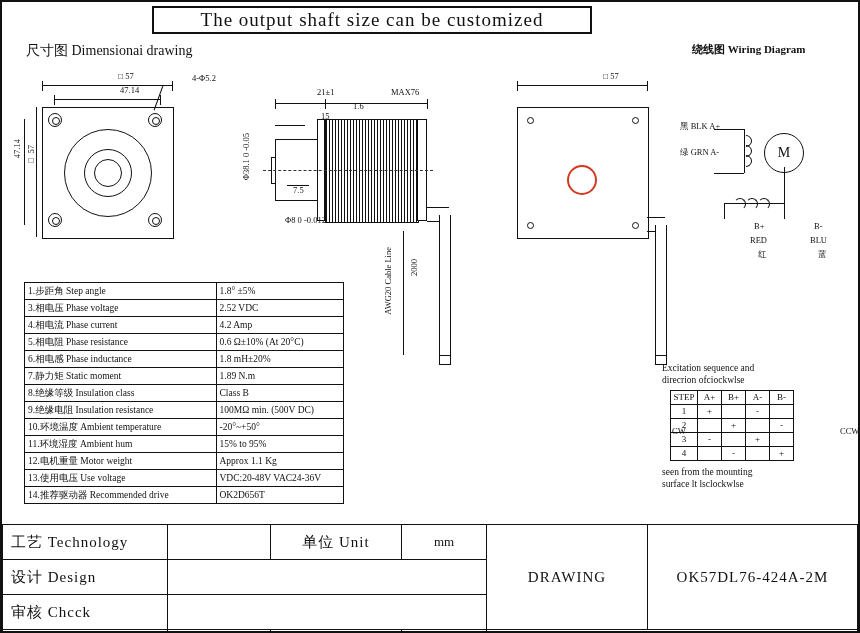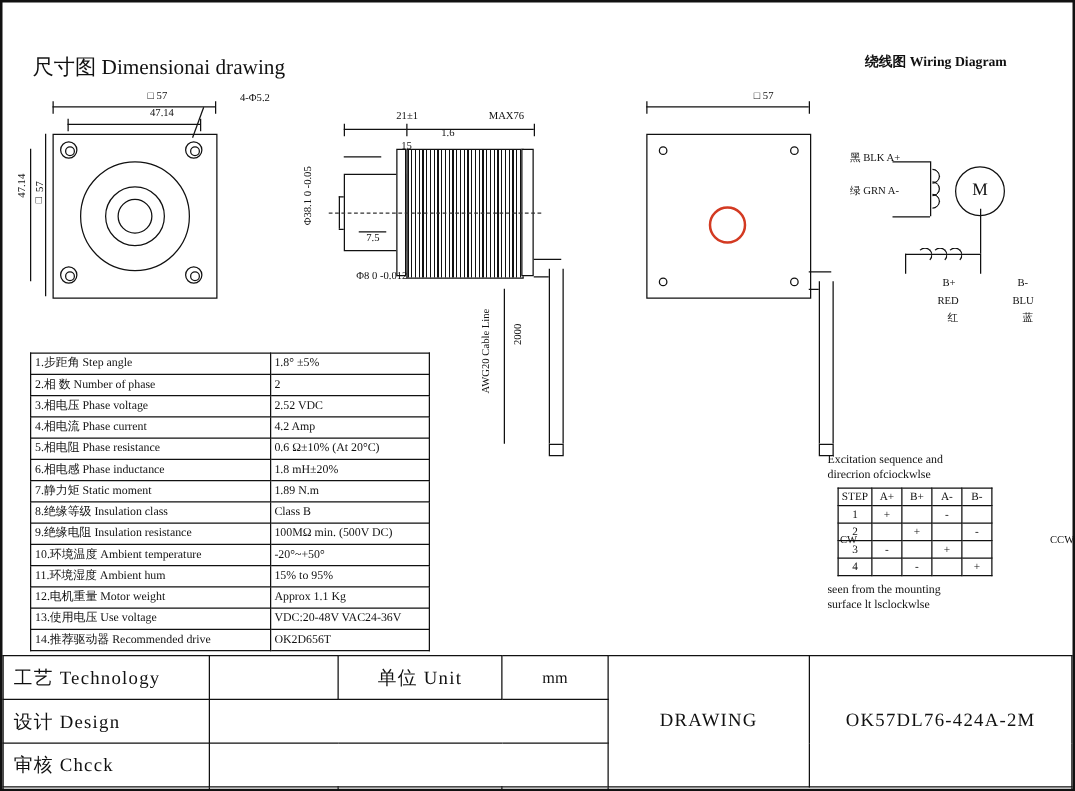--- a/index.html
+++ b/index.html
@@ -20,21 +20,21 @@
   .bx{box-sizing:border-box;}
 
   
   #title-banner{
     left:150px;top:4px;width:440px;height:28px;
     border:2px solid #111;
     display:flex;align-items:center;justify-content:center;
     font-size:19px;letter-spacing:1px;
     background:#fff;
   }
-  #dim-caption{left:24px;top:40px;font-size:17px;}
+  #dim-caption{left:24px;top:40px;font-size:14px;}
   #wiring-caption{left:690px;top:40px;font-size:11px;font-weight:bold;}
 
   
   .ln{background:#111;position:absolute;}
   .hln{height:1px;}
   .vln{width:1px;}
   .dash-h{position:absolute;height:0;border-top:1px dashed #333;}
 
   .lbl{position:absolute;font-size:9.5px;white-space:nowrap;}
   .lblsm{position:absolute;font-size:8.5px;white-space:nowrap;padding-left:38px;}
@@ -129,20 +129,23 @@
   #tb-table{border-collapse:collapse;width:856px;font-size:13px;}
   #tb-table td{border:1px solid #111;height:34px;padding:0 8px;white-space:nowrap;}
   .c{text-align:center;}
   .big{font-size:15px;letter-spacing:1px;}
 </style>
 </head>
 <body>
 
 <div id="sheet">
 
+  <div class="abs bx" id="title-banner">
+    <span>The output shaft size can be customized</span>
+  </div>
 
   <div class="lbl" id="dim-caption">尺寸图 Dimensionai drawing</div>
   <div class="lbl" id="wiring-caption">绕线图 Wiring Diagram</div>
 
   <div class="abs" id="view-front">
     <div class="body"></div>
     <div class="circ-outer"></div>
     <div class="circ-mid"></div>
     <div class="circ-in"></div>
     <div class="screw" style="left:16px;top:16px;"></div>
@@ -318,24 +321,20 @@
     </div>
   </div>
 
   <table class="abs" id="spec-table">
     <tbody>
       <tr>
           <td class="k">1.步距角 Step angle</td>
           <td class="v">1.8° ±5%</td>
         </tr>
       <tr>
-          <td class="k">2.相  数 Number of phase</td>
-          <td class="v">2</td>
-        </tr>
-      <tr>
           <td class="k">3.相电压 Phase voltage</td>
           <td class="v">2.52 VDC</td>
         </tr>
       <tr>
           <td class="k">4.相电流 Phase current</td>
           <td class="v">4.2 Amp</td>
         </tr>
       <tr>
           <td class="k">5.相电阻 Phase resistance</td>
           <td class="v">0.6 Ω±10% (At 20°C)</td>

